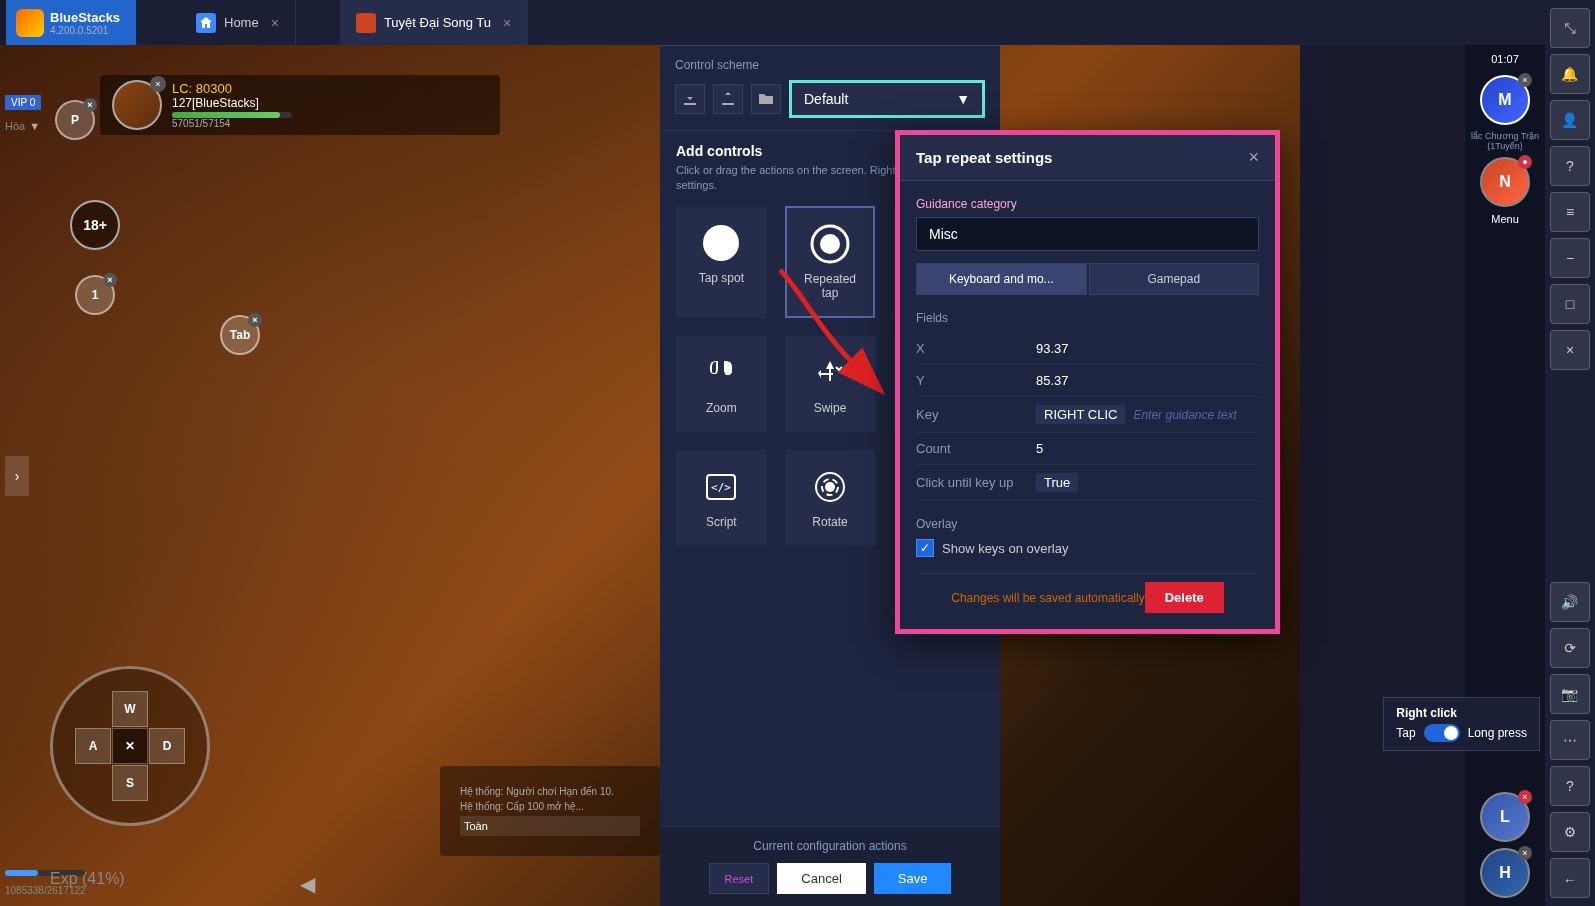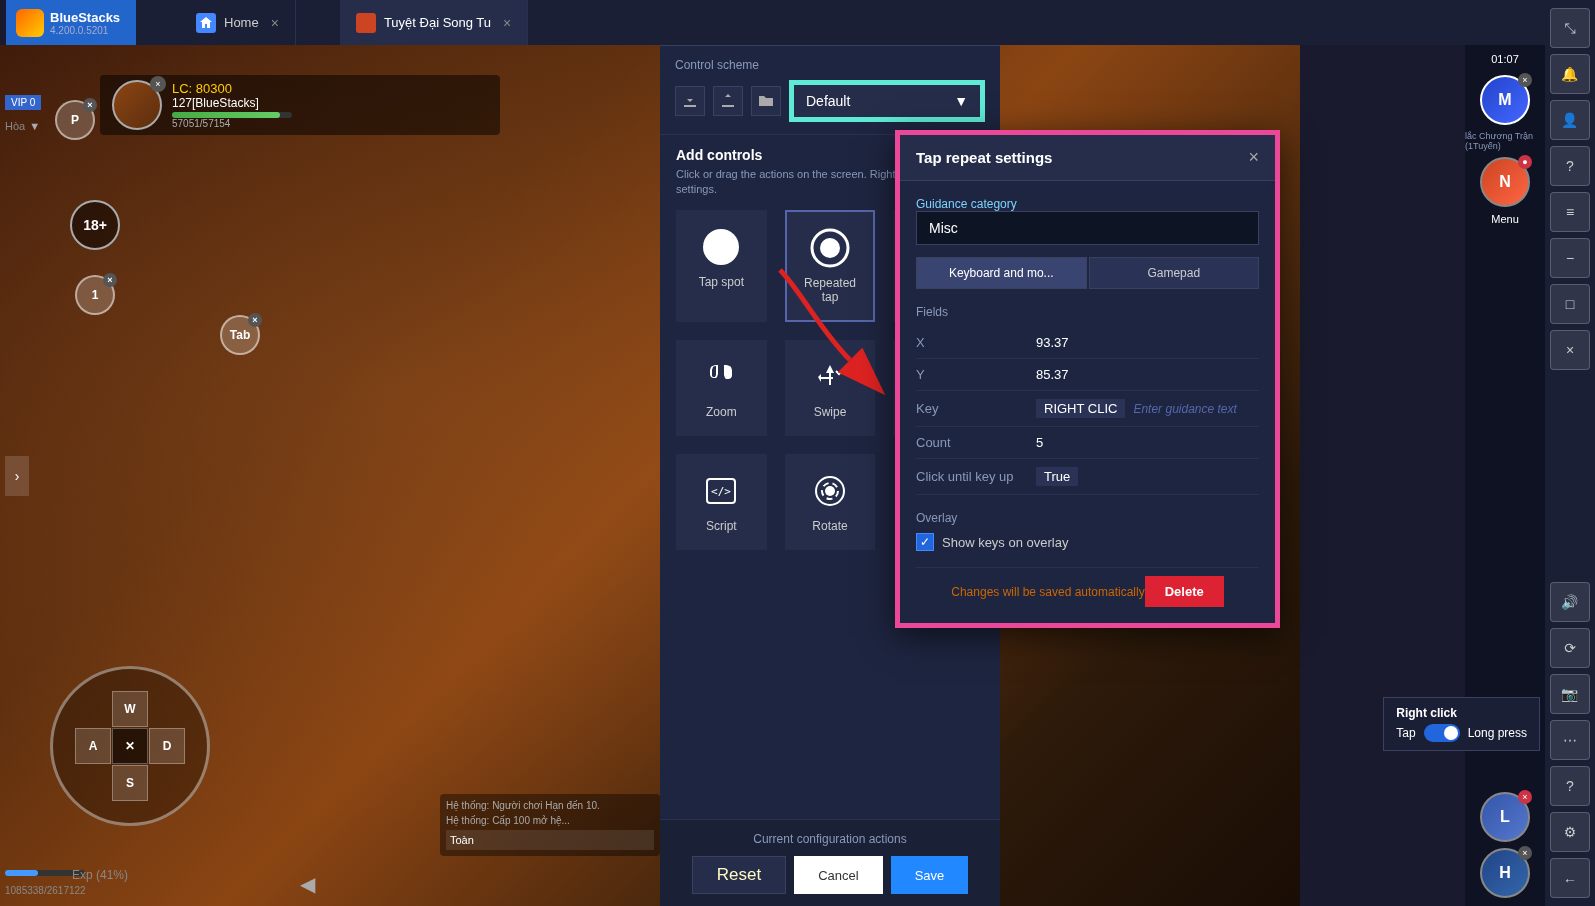--- a/index.html
+++ b/index.html
@@ -27,57 +27,57 @@
     .controls-editor-header {
       background: #252d4a; padding: 12px 16px; display: flex; justify-content: space-between; align-items: center;
       border-bottom: 1px solid #3a4060;
     }
     .controls-editor-title { color: #fff; font-size: 16px; font-weight: 600; }
     .close-btn { color: #aaa; cursor: pointer; font-size: 18px; background: none; border: none; }
 
     .control-scheme-section { padding: 12px 15px; border-bottom: 1px solid #2a3050; }
     .section-label { color: #8899bb; font-size: 12px; margin-bottom: 8px; }
     .scheme-row { display: flex; align-items: center; gap: 8px; }
-    .scheme-dropdown { flex: 1; background: #252d4a; color: #fff; border: 5px solid #5eead4; padding: 8px 12px; font-size: 14px; display: flex; justify-content: space-between; align-items: center; cursor: pointer; }
+    .scheme-dropdown { flex: 1; background: #252d4a; color: #fff; border: 3px solid #5eead4; padding: 8px 12px; font-size: 14px; display: flex; justify-content: space-between; align-items: center; cursor: pointer; }
     .scheme-icon-btn { width: 30px; height: 30px; background: #252d4a; border: 1px solid #3a4060; display: flex; align-items: center; justify-content: center; color: #aaa; cursor: pointer; font-size: 14px; }
 
     .add-controls-section { padding: 12px 16px; }
     .add-controls-title { color: #fff; font-size: 14px; font-weight: 600; margin-bottom: 4px; }
     .add-controls-desc { color: #8899bb; font-size: 11px; margin-bottom: 12px; line-height: 1.4; }
 
     .controls-grid { display: grid; grid-template-columns: 1fr 1fr 1fr; gap: 18px; }
     .control-item {
       background: #252d4a; padding: 16px 8px; display: flex; flex-direction: column; align-items: center;
       gap: 8px; cursor: pointer; border: 1px solid transparent;
     }
     .control-item.highlighted { border: 2px solid #5566aa; }
     .control-icon { width: 40px; height: 40px; display: flex; align-items: center; justify-content: center; color: #fff; font-size: 22px; }
     .control-label { color: #ccc; font-size: 12px; text-align: center; }
 
     .current-config { padding: 12px 16px; background: #1a2035; border-top: 1px solid #2a3050; margin-top: auto; text-align: center; }
     .current-config-title { color: #8899bb; font-size: 12px; margin-bottom: 10px; }
     .config-buttons { display: flex; gap: 8px; justify-content: center; }
-    .btn-reset { padding: 8px 24px; background: #252d4a; color: #fef9c3; border: 1px solid #3a4060; cursor: pointer; font-size: 17px; }
+    .btn-reset { padding: 8px 15px; background: #252d4a; color: #d946ef; border: 1px solid #3a4060; cursor: pointer; font-size: 11px; }
     .btn-cancel { padding: 8px 24px; background: #fff; color: #333; border: none; cursor: pointer; font-size: 13px; }
     .btn-save { padding: 8px 24px; background: #2288ff; color: #fff; border: none; cursor: pointer; font-size: 13px; }
 
     
     .tap-repeat-modal {
       position: absolute; left: 895px; top: 130px; width: 385px;
       background: #1e2540; border: 5px solid #ec4899; z-index: 30;
       box-shadow: 0 8px 32px rgba(0,0,0,0.6);
     }
     .modal-header {
       background: #252d4a; padding: 12px 16px; display: flex; justify-content: space-between; align-items: center;
       border-bottom: 1px solid #3a4060;
     }
     .modal-title { color: #fff; font-size: 15px; font-weight: 600; }
     .modal-body { padding: 16px; }
 
-    .guidance-label { color: #7dd3fc; font-size: 12px; }
+    .guidance-label { color: #f9a8d4; font-size: 12px; margin-bottom: 6px; }
     .guidance-input {
       width: 100%; background: #0d1525; border: 1px solid #3a4060; color: #fff;
       padding: 8px 12px; font-size: 14px; margin-bottom: 12px;
     }
 
     .tab-buttons { display: flex; gap: 2px; margin-bottom: 16px; }
     .tab-btn {
       flex: 1; padding: 8px; background: #2a3356; color: #ccc; border: 1px solid #3a4060;
       cursor: pointer; font-size: 12px; text-align: center;
     }
@@ -220,23 +220,23 @@
             <span>S</span>
           </div>
       </div>
     </div>
   </div>
 
   <div style="position:absolute;bottom:10px;left:5px;color:#888;font-size:10px;">1085338/2617122</div>
   <div style="position:absolute;bottom:30px;left:5px;width:80px;height:6px;background:#333;border-radius:3px;">
     <div style="height:100%;width:41%;background:#4499ff;border-radius:3px;"></div>
   </div>
-  <div style="position:absolute;bottom:24px;left:50px;color:#888;font-size:12px;margin-left:22px;">Exp (41%)</div>
-
-  <div style="position:absolute;bottom:50px;left:440px;width:220px;background:rgba(0,0,0,0.4);padding:6px;border-radius:4px;">
+  <div style="position:absolute;bottom:18px;left:50px;color:#888;font-size:16px;">Exp (41%)</div>
+
+  <div style="position:absolute;bottom:50px;left:440px;width:220px;background:rgba(0,0,0,0.4);padding:20px;border-radius:4px;">
     <div style="color:#aaa;font-size:10px;margin-bottom:4px;">Hệ thống: Người chơi Hạn đến 10.</div>
     <div style="color:#aaa;font-size:10px;">Hệ thống: Cấp 100 mở hệ...</div>
     <div style="color:#fff;font-size:11px;margin-top:4px;background:rgba(255,255,255,0.1);padding:4px;cursor:pointer;">Toàn</div>
   </div>
 
   <div style="position:absolute;bottom:10px;left:300px;color:#aaa;font-size:20px;">◀</div>
 </div>
 
 <div class="controls-editor">
   <div class="controls-editor-header">
@@ -445,21 +445,21 @@
   <div class="right-game-btn" style="font-size:14px;">←</div>
 </div>
 
 <div style="position:absolute;right:50px;top:45px;width:80px;background:rgba(15,18,35,0.95);height:861px;display:flex;flex-direction:column;align-items:center;padding:8px 0;gap:6px;z-index:15;">
 
   <div style="color:#fff;font-size:11px;margin-bottom:4px;">01:07</div>
   <div style="width:50px;height:50px;border-radius:50%;background:linear-gradient(135deg,#2244cc,#4466ff);border:2px solid #fff;position:relative;">
     <span style="color:#fff;font-size:16px;font-weight:700;display:flex;align-items:center;justify-content:center;height:100%;">M</span>
     <div style="position:absolute;top:-4px;right:-4px;width:14px;height:14px;background:#555;border-radius:50%;display:flex;align-items:center;justify-content:center;color:#fff;font-size:9px;">×</div>
   </div>
-  <div style="color:#8899bb;font-size:9px;">lắc Chương Trận (1Tuyến)</div>
+  <div style="color:#8899bb;font-size:9px;text-align:center;">lắc Chương Trận (1Tuyến)</div>
 
   <div style="width:50px;height:50px;border-radius:50%;background:linear-gradient(135deg,#cc4422,#ff6644);border:2px solid #888;position:relative;">
     <span style="color:#fff;font-size:16px;font-weight:700;display:flex;align-items:center;justify-content:center;height:100%;">N</span>
     <div style="position:absolute;top:-4px;right:-4px;width:14px;height:14px;background:#cc3344;border-radius:50%;display:flex;align-items:center;justify-content:center;color:#fff;font-size:9px;">●</div>
   </div>
   <div style="color:#fff;font-size:11px;">Menu</div>
 
   <div style="flex:1;"></div>
 
   <div style="width:50px;height:50px;border-radius:50%;background:linear-gradient(135deg,#3355aa,#5577cc);border:2px solid #888;position:relative;">

